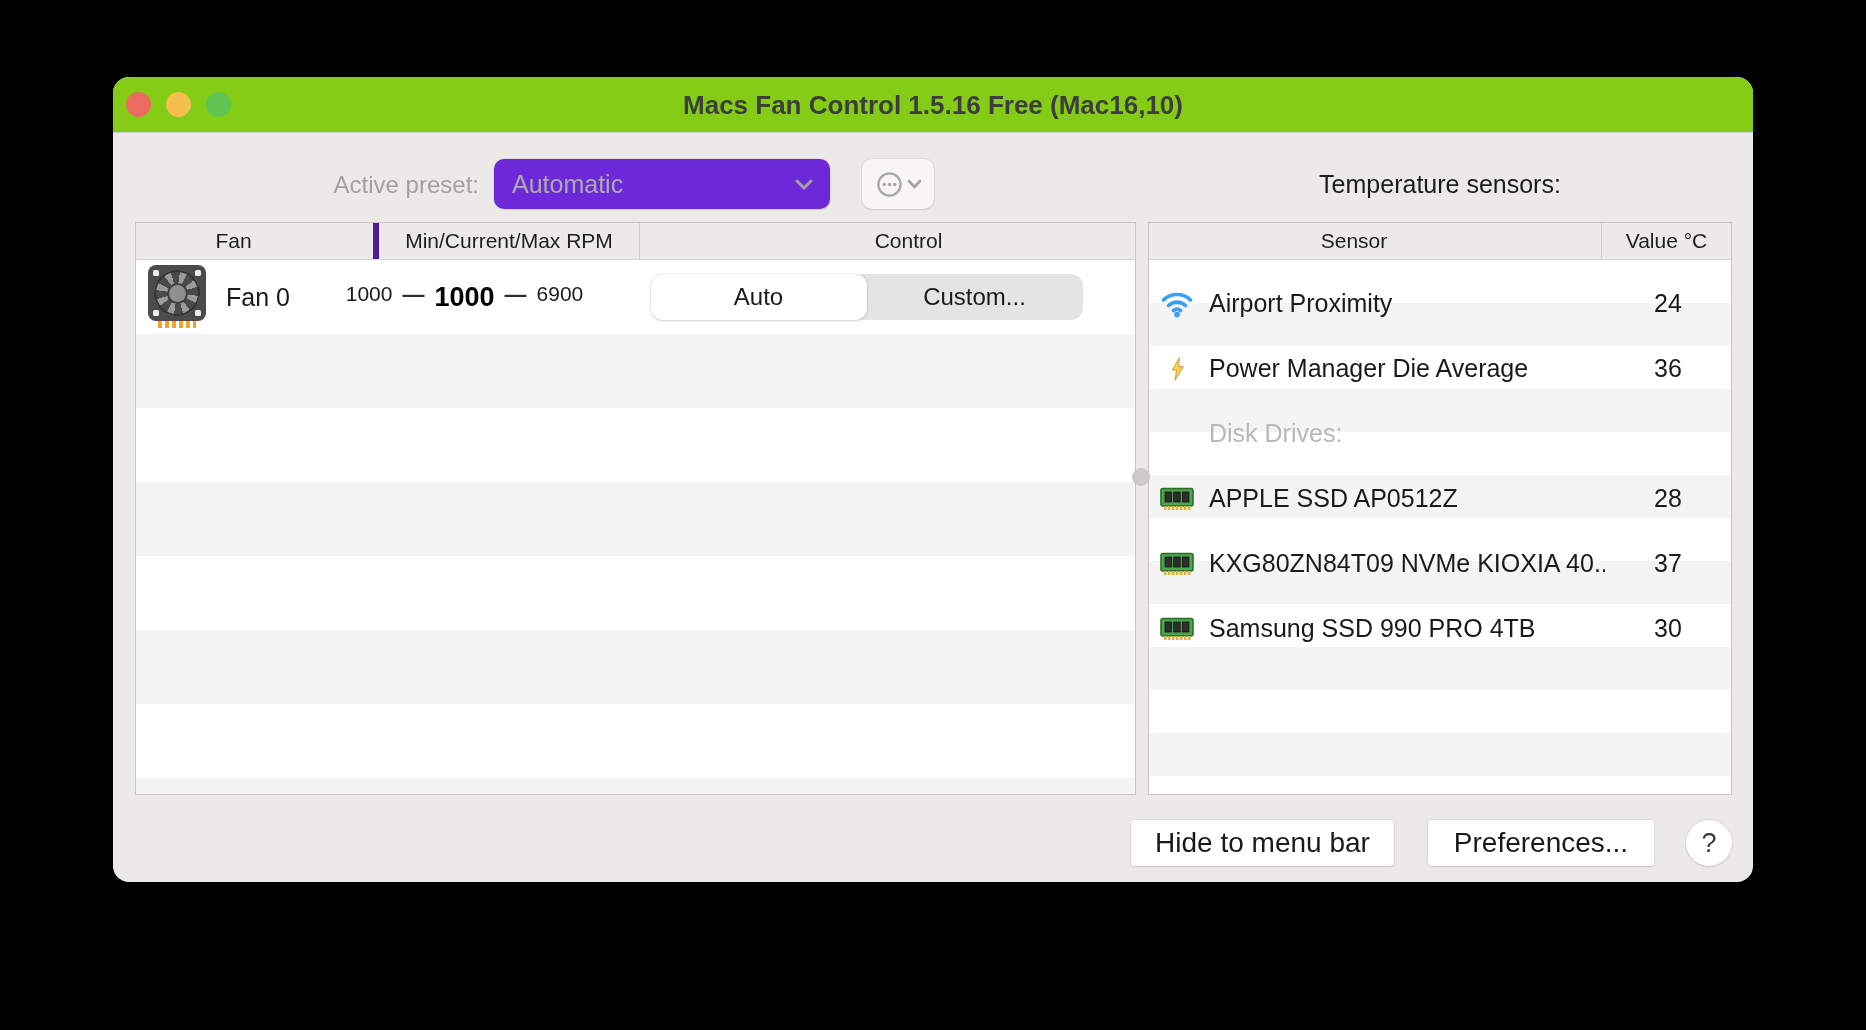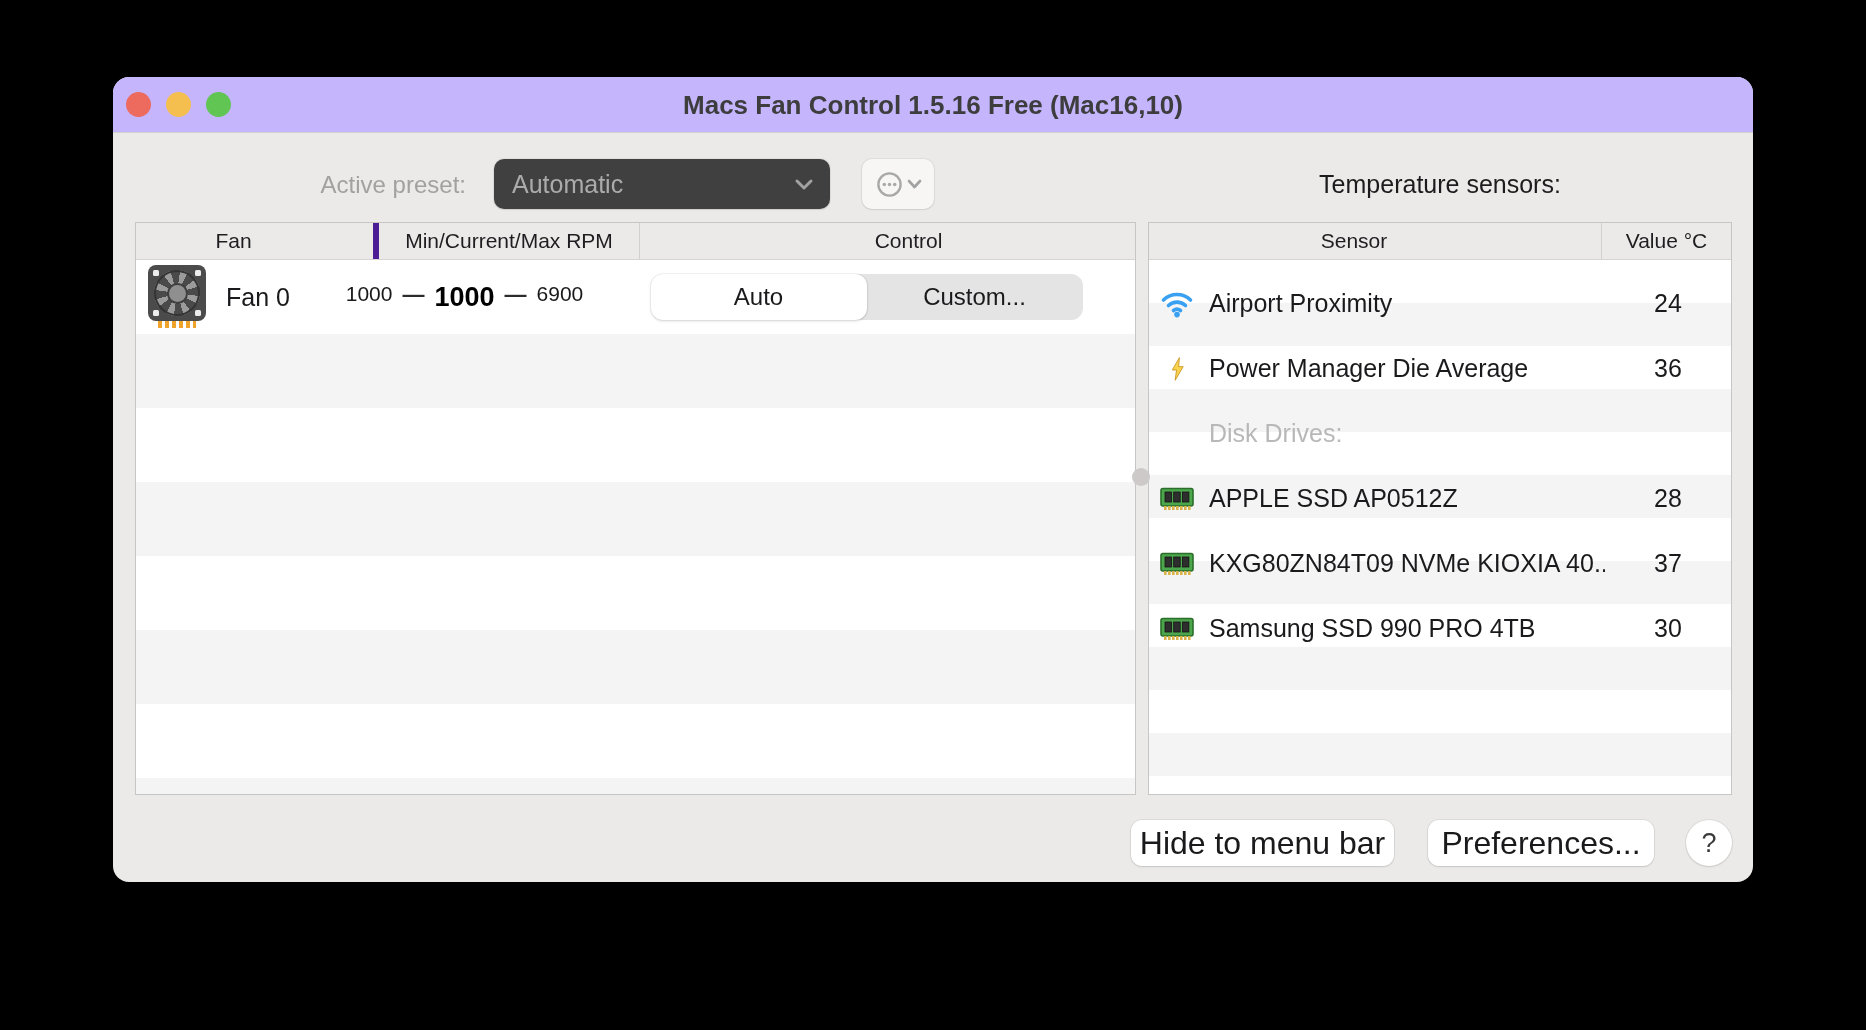--- a/index.html
+++ b/index.html
@@ -9,39 +9,39 @@
     font-family:"Liberation Sans","DejaVu Sans",sans-serif;
     position:relative; overflow:hidden;
   }
   .window {
     position:absolute; left:113px; top:77px; width:1640px; height:805px;
     background:#eceae8; border-radius:16px; overflow:hidden;
   }
   
   .titlebar {
     position:absolute; left:0; top:0; right:0; height:56px;
-    background:#c4b5fd; border-bottom:1px solid #d4d2d0;
+    background:#84cc16; border-bottom:1px solid #d4d2d0;
   }
   .lights { position:absolute; left:13px; top:15px; display:flex; gap:15px; }
   .light { width:25px; height:25px; border-radius:50%; }
   .light.red    { background:#ec6a5e; }
   .light.yellow { background:#f5bf4f; }
   .light.green  { background:#61c554; }
   .title {
     position:absolute; left:0; right:0; top:0; height:56px; line-height:56px;
     text-align:center; font-size:26px; font-weight:700; color:#3d3d3d;
   }
   
   .preset-label {
-    position:absolute; left:146px; top:94px; width:207px; text-align:right;
+    position:absolute; left:159px; top:94px; width:207px; text-align:right;
     font-size:24px; color:#a3a1a0;
   }
   .dropdown {
     position:absolute; left:381px; top:82px; width:336px; height:50px;
-    background:#404040; border-radius:10px;
+    background:#6d28d9; border-radius:10px;
     box-shadow:0 0 0 1px rgba(0,0,0,0.05), 0 1px 2px rgba(0,0,0,0.07);
     display:flex; align-items:center;
   }
   .dropdown .val { margin-left:18px; flex:1; font-size:25px; color:#ababab; }
   .dropdown .chev { margin-right:16px; display:flex; }
   .menu-btn {
     position:absolute; left:749px; top:82px; width:72px; height:50px;
     background:#f7f6f5; border-radius:10px;
     box-shadow:0 0 0 1px rgba(0,0,0,0.05), 0 1px 2px rgba(0,0,0,0.07);
     display:flex; align-items:center; justify-content:center; gap:3px;
@@ -115,24 +115,24 @@
   .sname { margin-left:14px; flex:1; font-size:25px; color:#1a1a1c; white-space:nowrap; overflow:hidden; }
   .sval { width:126px; flex:none; text-align:center; font-size:25px; color:#1a1a1c; }
   .srow.section .sname { color:#b8b8b8; }
   
   .splitter-dot {
     position:absolute; left:1019px; top:391px; width:18px; height:18px;
     border-radius:50%; background:#ccc9c8;
   }
   
   .btn {
-    position:absolute; top:743px; height:46px; background:#fff; border-radius:11px;
+    position:absolute; top:743px; height:46px; background:#fff; border-radius:4px;
     box-shadow:0 0 0 1px rgba(0,0,0,0.06), 0 1px 2px rgba(0,0,0,0.10);
     display:flex; align-items:center; justify-content:center;
-    font-size:32px; color:#1a1a1c;
+    font-size:28px; color:#1a1a1c;
   }
   .btn.hide { left:1018px; width:263px; }
   .btn.pref { left:1315px; width:226px; }
   .btn.help { left:1573px; width:46px; border-radius:50%; font-size:27px; color:#3a3a3a; font-weight:500; }
 </style>
 </head>
 <body>
 
 <div class="window">
 

